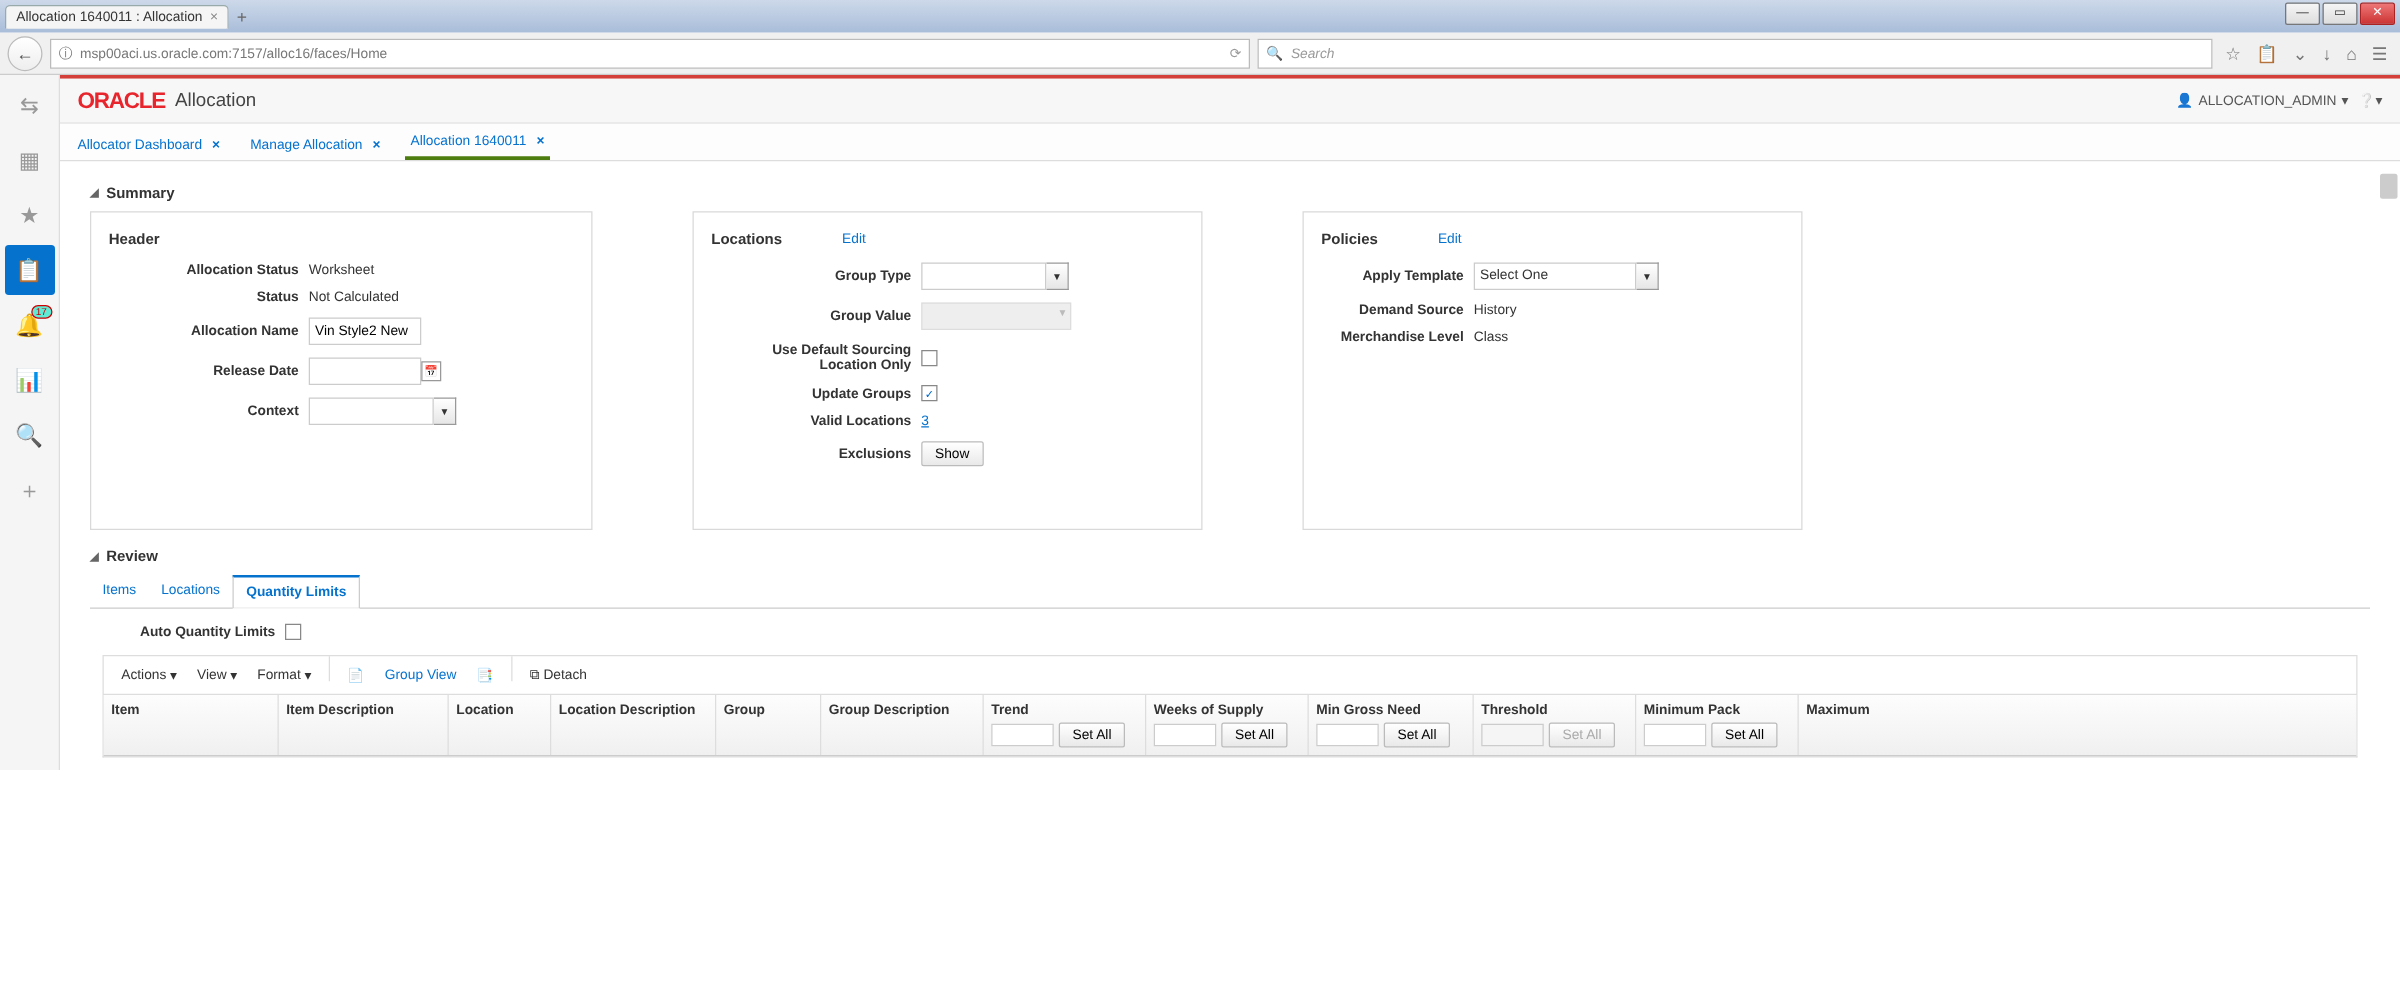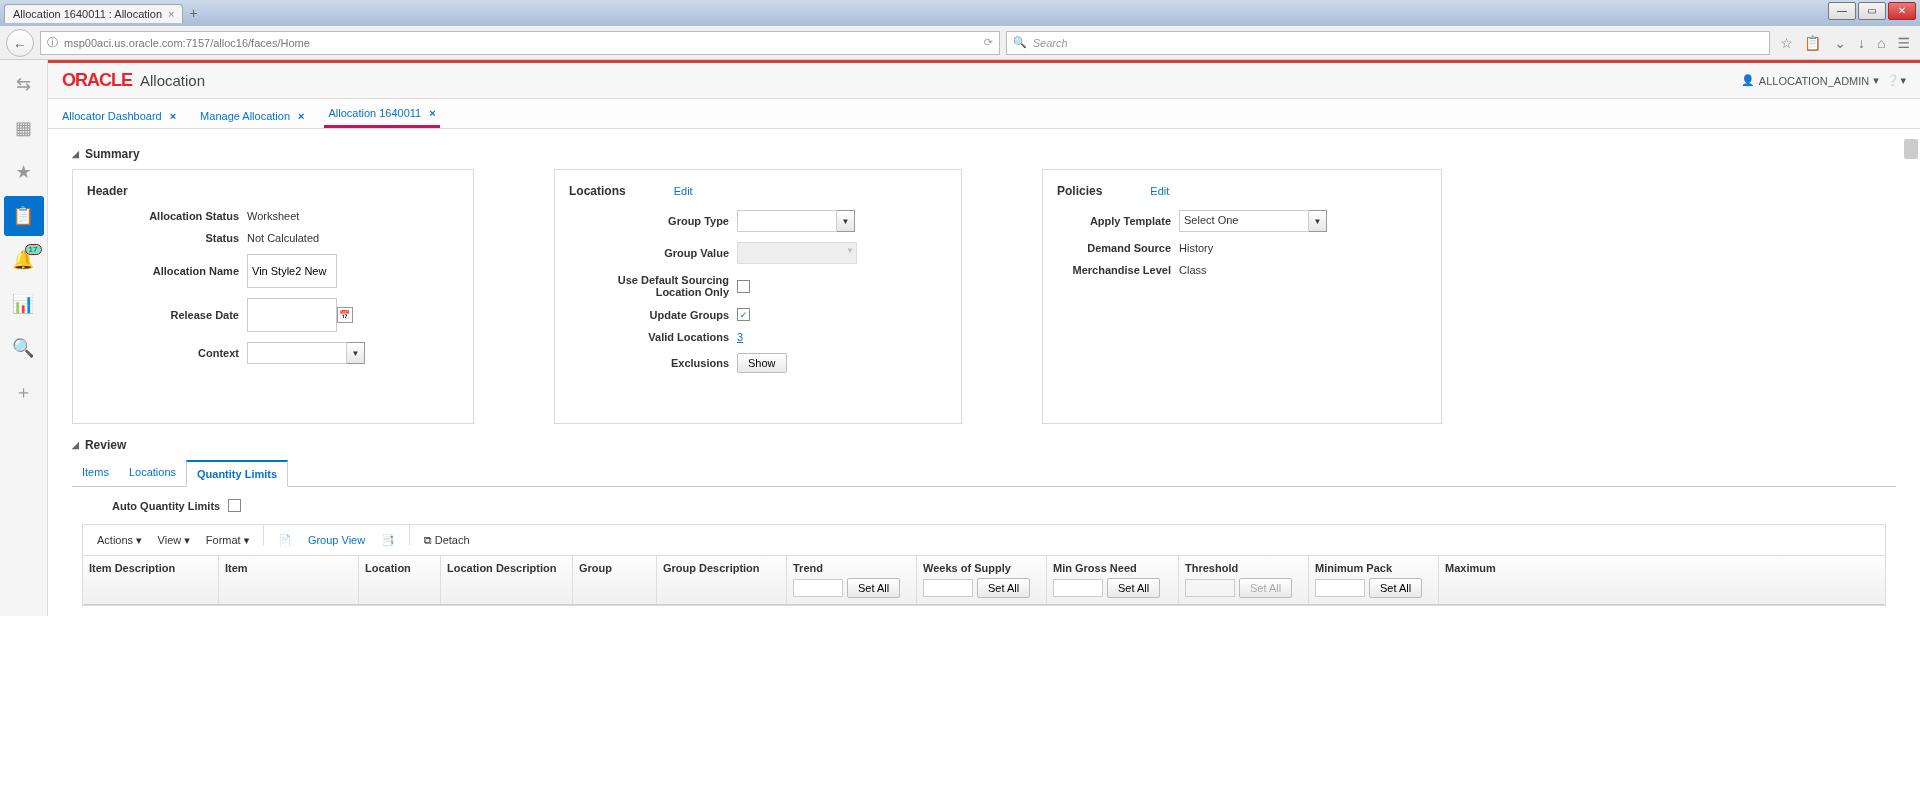--- a/index.html
+++ b/index.html
@@ -30,21 +30,21 @@
 
 .app-main { flex: 1; display: flex; flex-direction: column; border-top: 3px solid #d43f3a; }
 .app-header { height: 36px; background: #f7f7f7; border-bottom: 1px solid #ddd; display:flex; align-items:center; padding: 0 14px; gap: 8px;}
 .oracle-logo { color: #e8252d; font-weight: bold; font-size: 18px; letter-spacing: -1px; font-family: Arial; }
 .app-title { font-size: 15px; color: #444; text-align: right; }
 .hdr-right { margin-left:auto; display:flex; align-items:center; gap:8px; color:#555;}
 .hdr-user { display:flex; align-items:center; gap:4px;}
 
 .main-tabs { height: 30px; background: #fdfdfd; border-bottom: 1px solid #ddd; display:flex; align-items:flex-end; padding: 0 10px; gap: 16px;}
 .main-tab { padding: 6px 4px; color:#0572ce; font-size:11px; display:flex; align-items:center; gap:8px;}
-.main-tab.active { border-bottom: 3px solid #be185d; font-weight: normal; }
+.main-tab.active { border-bottom: 3px solid #4d7c0f; font-weight: normal; }
 .main-tab .tx { color:#0572ce; cursor:pointer; font-weight:bold;}
 
 .sub-tabs { display:flex; border-bottom: 1px solid #ccc; padding: 0 10px; margin-top: 2px; background:#fff;}
 .sub-tab { padding: 8px 12px; color:#0572ce; font-size:11px; border:1px solid transparent; border-bottom:none; }
 .sub-tab.active { border:1px solid #ccc; border-top: 2px solid #0572ce; border-bottom:1px solid #fff; margin-bottom:-1px; color:#0572ce; font-weight:bold;}
 
 .content-scroll { flex:1; overflow:auto; padding: 10px 24px; position:relative; }
 .scroll-indicator { position:absolute; right:2px; top: 10px; width:14px; height: 20px; background:#ccc; border-radius:2px;}
 .section-title { font-weight:bold; font-size:12px; margin: 8px 0; display:flex; align-items:center; gap:6px;}
 .tri { font-size: 9px; color:#666;}
@@ -53,21 +53,21 @@
 .panel.header-p { width: 402px; }
 .panel.loc-p { width: 408px; }
 .panel.pol-p { width: 400px; }
 .panel-hdr { font-weight:bold; font-size:12px; margin-bottom: 12px; display:flex; align-items:center; gap: 48px;}
 .edit-link { color:#0572ce; font-weight:normal; font-size:11px; cursor:pointer;}
 .field-row { display:flex; align-items:center; margin-bottom: 10px; }
 .field-label { width: 160px; text-align:right; padding-right: 8px; font-weight:bold; font-size:11px;}
 .loc-p .field-label { width: 168px;}
 .pol-p .field-label { width: 122px;}
 .field-value { font-size:11px; color:#333;}
-.input-text { border:1px solid #ccc; height: 34px; padding: 0 4px; font-size:11px; }
+.input-text { border:1px solid #ccc; height: 22px; padding: 0 4px; font-size:11px; }
 .select-wrap { display:flex; }
 .select-box { border:1px solid #ccc; height:22px; width: 100px; background:#fff; position:relative;}
 .select-btn { width:18px; height:22px; background:linear-gradient(#fff,#e6e6e6); border:1px solid #999; border-left:none; display:flex; align-items:center; justify-content:center; font-size:8px;}
 .disabled-box { background:#eee; border:1px solid #ddd; width:120px; height:22px; position:relative;}
 .cal-icon { width:16px; height:16px; border:1px solid #999; background: #fff; display:inline-block; font-size:9px; text-align:center; line-height:14px; color:#c33;}
 .checkbox { width:13px; height:13px; border:1px solid #888; display:inline-flex; align-items:center; justify-content:center; font-size:9px; color:#06c;}
 .btn-small { background: linear-gradient(#fff,#e9e9e9); border:1px solid #bbb; padding: 3px 10px; font-size:11px; border-radius:2px;}
 .link-val { color:#0572ce; text-decoration:underline; cursor:pointer;}
 
 .review-tabs { display:flex; border-bottom:1px solid #ccc; margin-top: 4px;}
@@ -298,22 +298,22 @@
         <div class="tool-item">📑</div>
         <div class="sep"></div>
         <div class="tool-item">
             <span>⧉</span> 
             <span>Detach</span>
           </div>
       </div>
 
       <div class="grid-wrap">
         <div class="grid-header">
+          <div class="gh" style="width:140px">Item</div>
           <div class="gh" style="width:136px">Item Description</div>
-          <div class="gh" style="width:140px">Item</div>
           <div class="gh" style="width:82px">Location</div>
           <div class="gh" style="width:132px">Location Description</div>
           <div class="gh" style="width:84px">Group</div>
           <div class="gh" style="width:130px">Group Description</div>
           <div class="gh" style="width:130px">
             <div>Trend</div>
             <div class="subrow">
                 <input class="mini-input" style="">
                 <button class="btn-small">Set All</button>
               </div>

